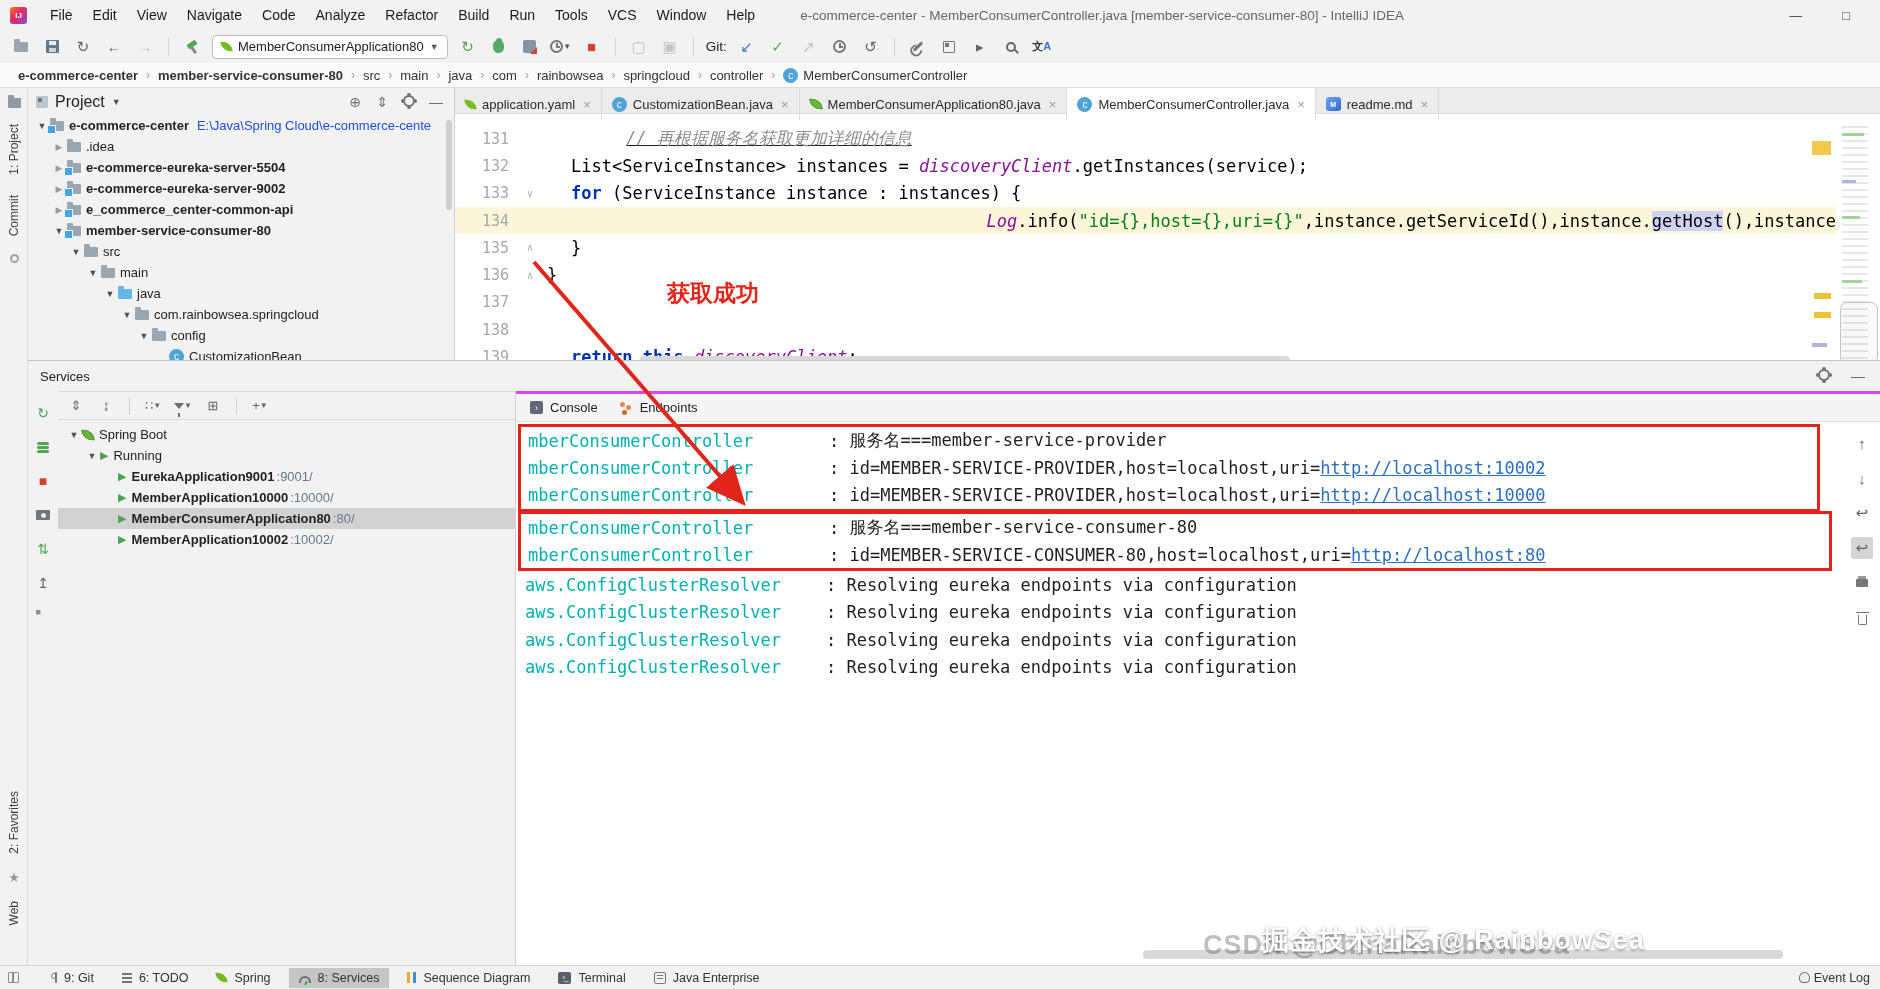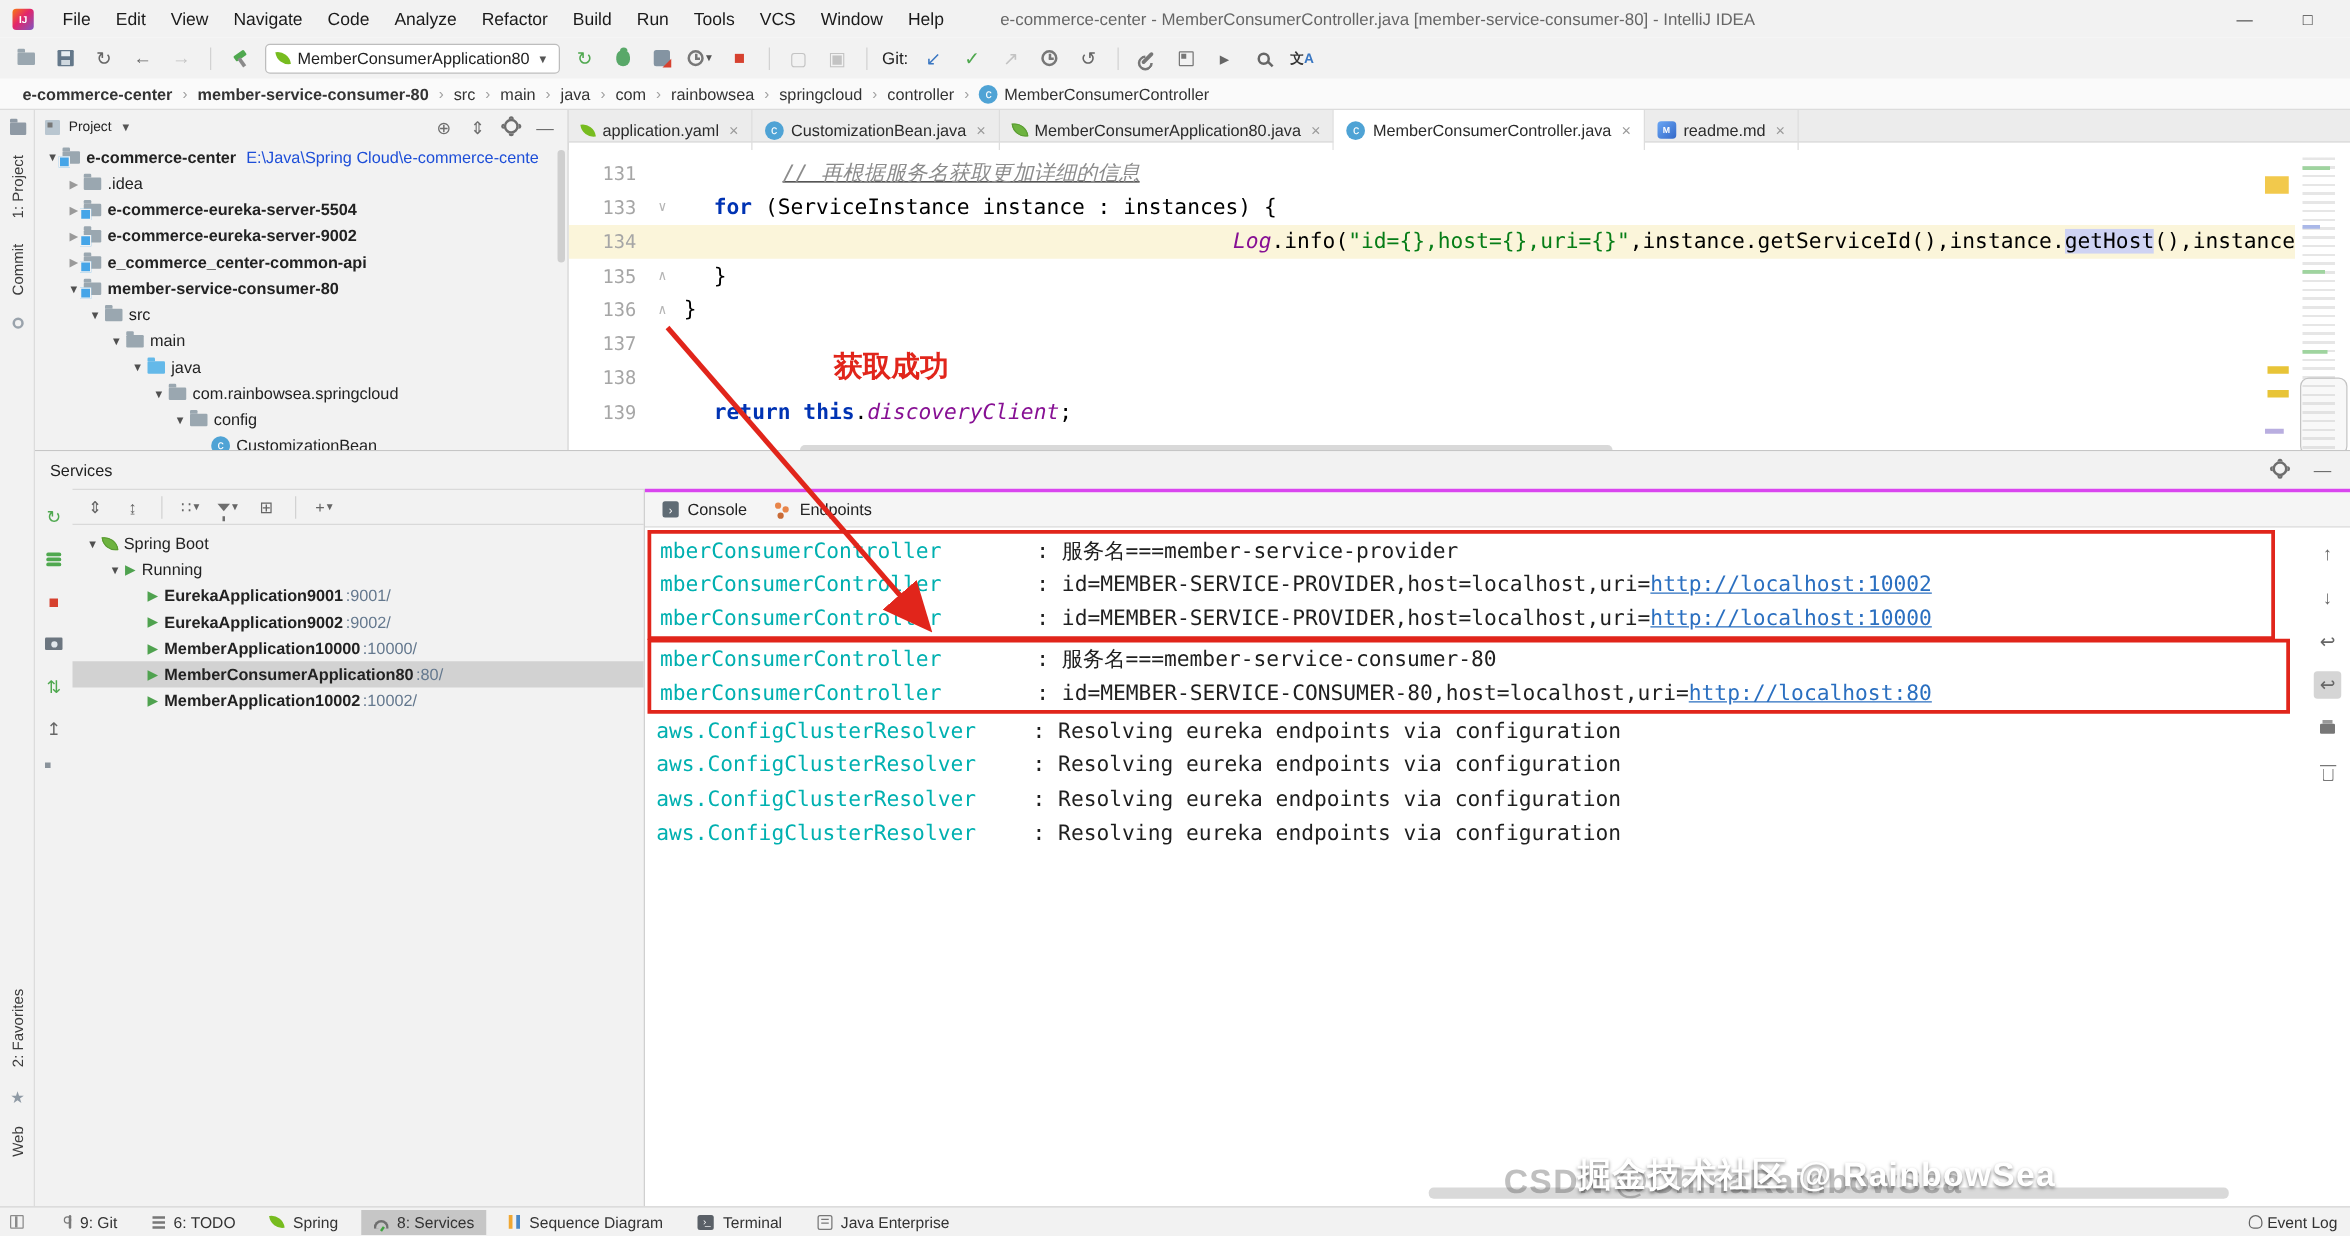--- a/index.html
+++ b/index.html
@@ -37,21 +37,21 @@
   .stripe-top { position:absolute; top:4px; left:0; width:28px; display:flex; flex-direction:column; align-items:center; }
   .stripe-bottom { position:absolute; bottom:30px; left:0; width:28px; display:flex; flex-direction:column; align-items:center; }
   .mini-folder { width:13px; height:10px; background:#8f9aa5; border-radius:1px; position:relative; margin:6px 0; }
   .mini-folder::before { content:""; position:absolute; top:-3px; left:0; width:6px; height:3px; background:#8f9aa5; border-radius:1px 1px 0 0; }
   .mini-star { color:#8f9aa5; font-size:13px; margin:6px 0; }
   .mini-pin { width:9px; height:9px; border:2px solid #9aa3ac; border-radius:50%; margin:8px 0; }
 
   
   .project { position:absolute; left:28px; top:88px; width:427px; height:272px; background:#f2f2f2; border-right:1px solid #d0d0d0; overflow:hidden; }
   .panel-head { height:27px; display:flex; align-items:center; padding:0 8px; gap:7px; }
-  .panel-title { font-size:11px; color:#222; }
+  .panel-title { font-size:16px; color:#222; }
   .head-arr { font-size:9px; color:#555; }
   .panel-head .spacer { flex:1; }
   .hbtn { color:#6e6e6e; font-size:14px; width:20px; text-align:center; }
   .ptree { position:relative; }
   .trow { height:21px; display:flex; align-items:center; white-space:nowrap; font-size:13px; color:#222; }
   .trow .arr { width:16px; text-align:center; font-size:9px; flex:none; }
   .arr.exp { color:#505050; } .arr.col { color:#9a9a9a; }
   .trow .lbl { margin-left:5px; }
   .trow .lbl.b { font-weight:bold; }
   .trow .path { margin-left:8px; color:#1d4ed8; }
@@ -444,20 +444,25 @@
     </div>
 
   <div class="editor" id="editor">
     <div id="codelines" style="padding-top: 5px;">
         <div class="crow">
           <span class="lnum">131</span>
           <span class="fold"></span>
           <span class="codetxt" style="padding-left: 79px; text-decoration: underline;"><span class="tk-cmt">// 再根据服务名获取更加详细的信息</span></span>
         </div>
         <div class="crow">
+          <span class="lnum">132</span>
+          <span class="fold"></span>
+          <span class="codetxt" style="padding-left: 24px;"><span class="tk-pln">List&lt;ServiceInstance&gt; instances = </span><span class="tk-fld">discoveryClient</span><span class="tk-pln">.getInstances(service);</span></span>
+        </div>
+        <div class="crow">
           <span class="lnum">133</span>
           <span class="fold">∨</span>
           <span class="codetxt" style="padding-left: 24px;"><span class="tk-kw">for</span><span class="tk-pln"> (ServiceInstance instance : instances) {</span></span>
         </div>
         <div class="crow hl">
           <span class="lnum">134</span>
           <span class="fold"></span>
           <span class="codetxt" style="padding-left: 48px;"><span class="tk-fld">Log</span><span class="tk-pln">.info(</span><span class="tk-str">"id={},host={},uri={}"</span><span class="tk-pln">,instance.getServiceId(),instance.</span><span class="tk-sel">getHost</span><span class="tk-pln">(),instance</span></span>
         </div>
         <div class="crow">
@@ -553,26 +558,20 @@
           </div>
           <div class="srow" style="padding-left: 44px;">
             <span class="arr col"></span>
             <span class="ic ic-play"></span>
             <span class="lbl b">EurekaApplication9001</span>
             <span class="port">:9001/</span>
           </div>
           <div class="srow" style="padding-left: 44px;">
             <span class="arr col"></span>
             <span class="ic ic-play"></span>
-            <span class="lbl b">EurekaApplication9002</span>
-            <span class="port">:9002/</span>
-          </div>
-          <div class="srow" style="padding-left: 44px;">
-            <span class="arr col"></span>
-            <span class="ic ic-play"></span>
             <span class="lbl b">MemberApplication10000</span>
             <span class="port">:10000/</span>
           </div>
           <div class="srow selected" style="padding-left: 44px;">
             <span class="arr col"></span>
             <span class="ic ic-play"></span>
             <span class="lbl b">MemberConsumerApplication80</span>
             <span class="port">:80/</span>
           </div>
           <div class="srow" style="padding-left: 44px;">

